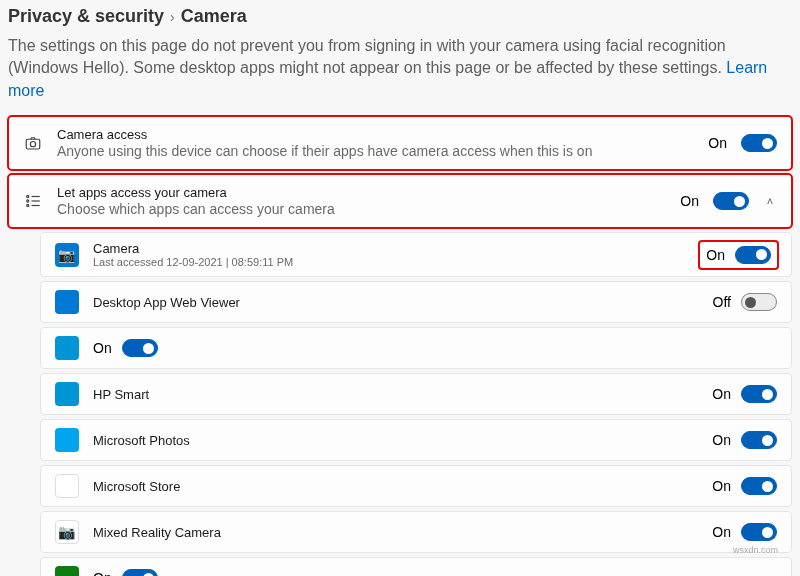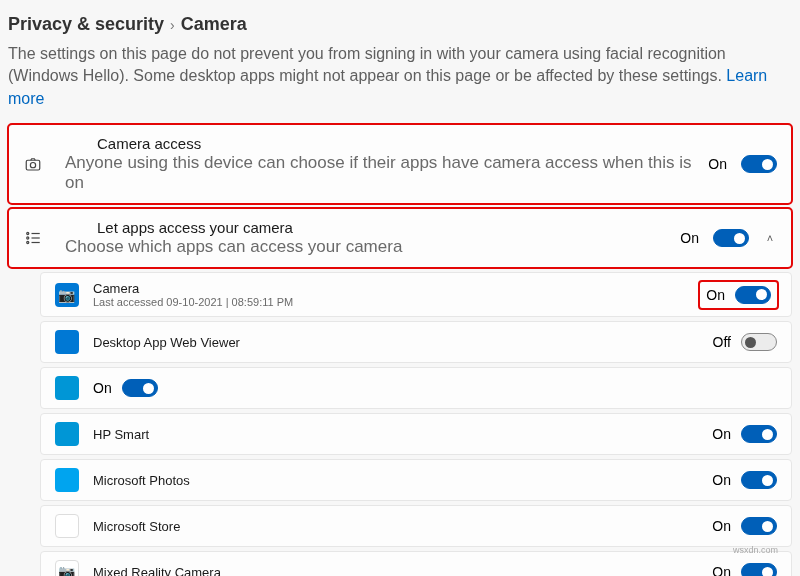--- a/index.html
+++ b/index.html
@@ -6,21 +6,21 @@
 body {
   font-family: "Segoe UI", -apple-system, sans-serif;
   background: #f7f7f7;
   width: 800px;
   height: 576px;
   overflow: hidden;
   color: #1a1a1a;
   font-size: 13px;
 }
 .header {
-  padding: 14px 8px 4px 8px;
+  padding: 6px 8px 4px 8px;
 }
 .breadcrumb {
   display: flex;
   align-items: center;
   gap: 6px;
   font-size: 18px;
   font-weight: 600;
   color: #333;
 }
 .breadcrumb .sep { font-size: 14px; color: #777; font-weight: 400; }
@@ -46,22 +46,22 @@
 .panel .lead-icon {
   width: 20px;
   height: 20px;
   display: flex;
   align-items: center;
   justify-content: center;
   color: #444;
   flex: 0 0 20px;
 }
 .panel .txt { flex: 1; }
-.panel .title { font-size: 15px; color: #1a1a1a; margin-left: 40px; }
-.panel .sub { font-size: 17px; color: #6a6a6a; margin-top: 1px; margin-left: 8px; }
+.panel .title { font-size: 13px; color: #1a1a1a; }
+.panel .sub { font-size: 14px; color: #6a6a6a; margin-top: 1px; }
 .state { font-size: 14px; color: #000000; }
 .toggle {
   width: 36px;
   height: 18px;
   border-radius: 10px;
   position: relative;
   flex: 0 0 36px;
   border: 1px solid #888;
   background: #ececec;
 }
@@ -175,21 +175,21 @@
       <div class="knob"></div>
     </div>
   <div class="chev">˄</div>
 </div>
 
 <div id="apps-container">
     <div class="app-row">
       <div class="app-icon ">📷</div>
       <div class="app-txt">
         <div class="app-name">Camera</div>
-        <div class="app-sub">Last accessed 09-10-2021  |  08:59:11 PM</div>
+        <div class="app-sub">Last accessed 12-09-2021  |  08:59:11 PM</div>
       </div>
       <div class="badge-wrap highlight">
         <span class="state">On</span>
         <div class="toggle on">
           <div class="knob"></div>
         </div>
       </div>
     </div>
     <div class="app-row">
       <div class="app-icon "></div>

